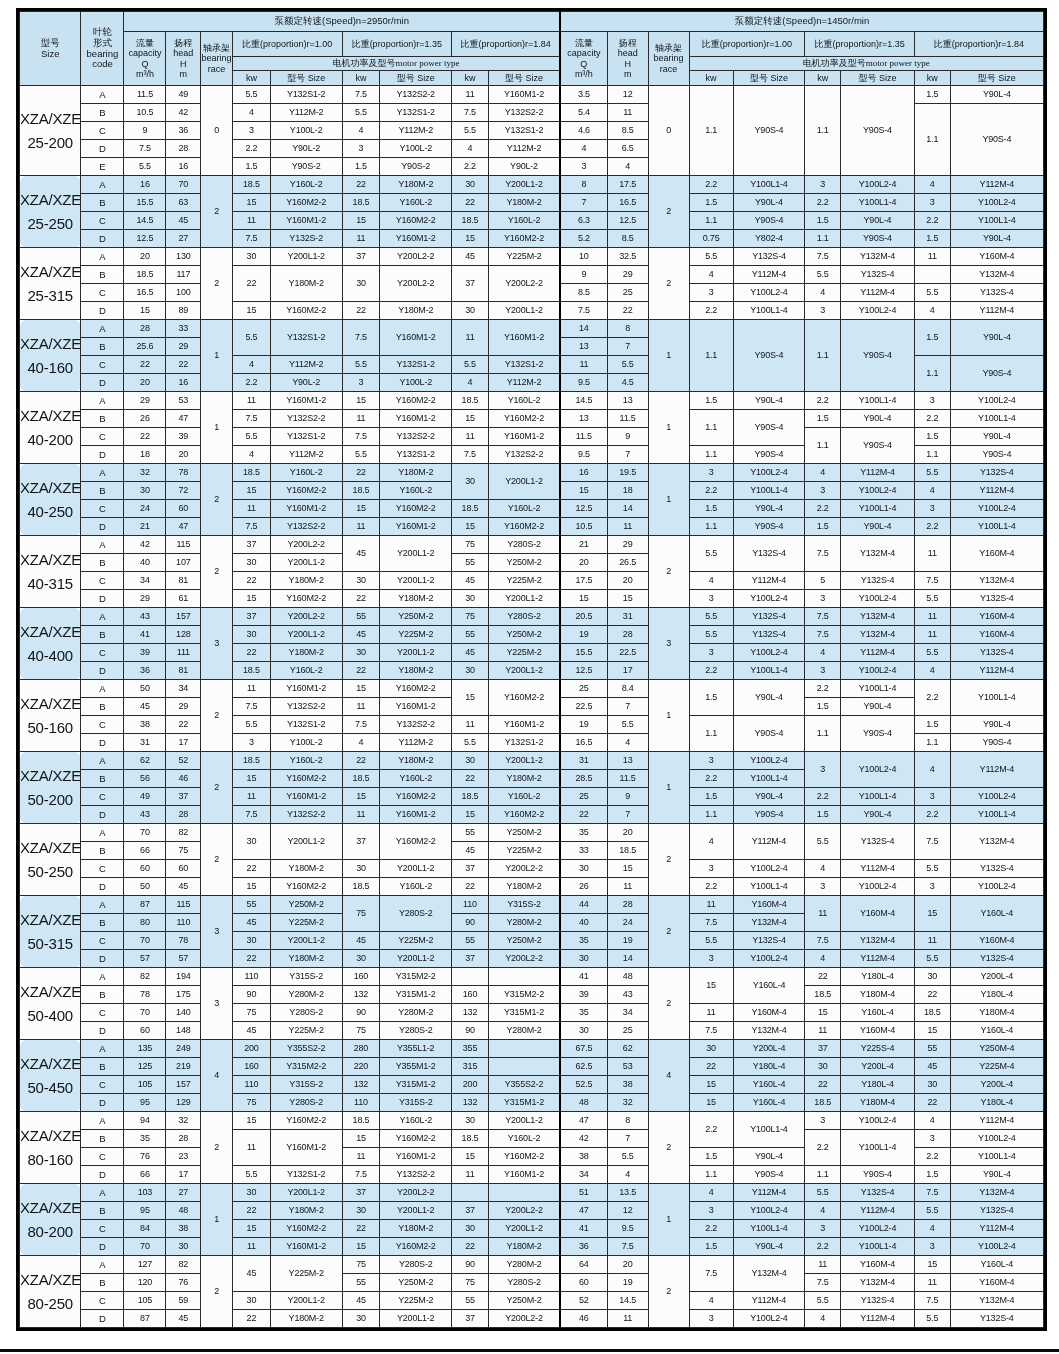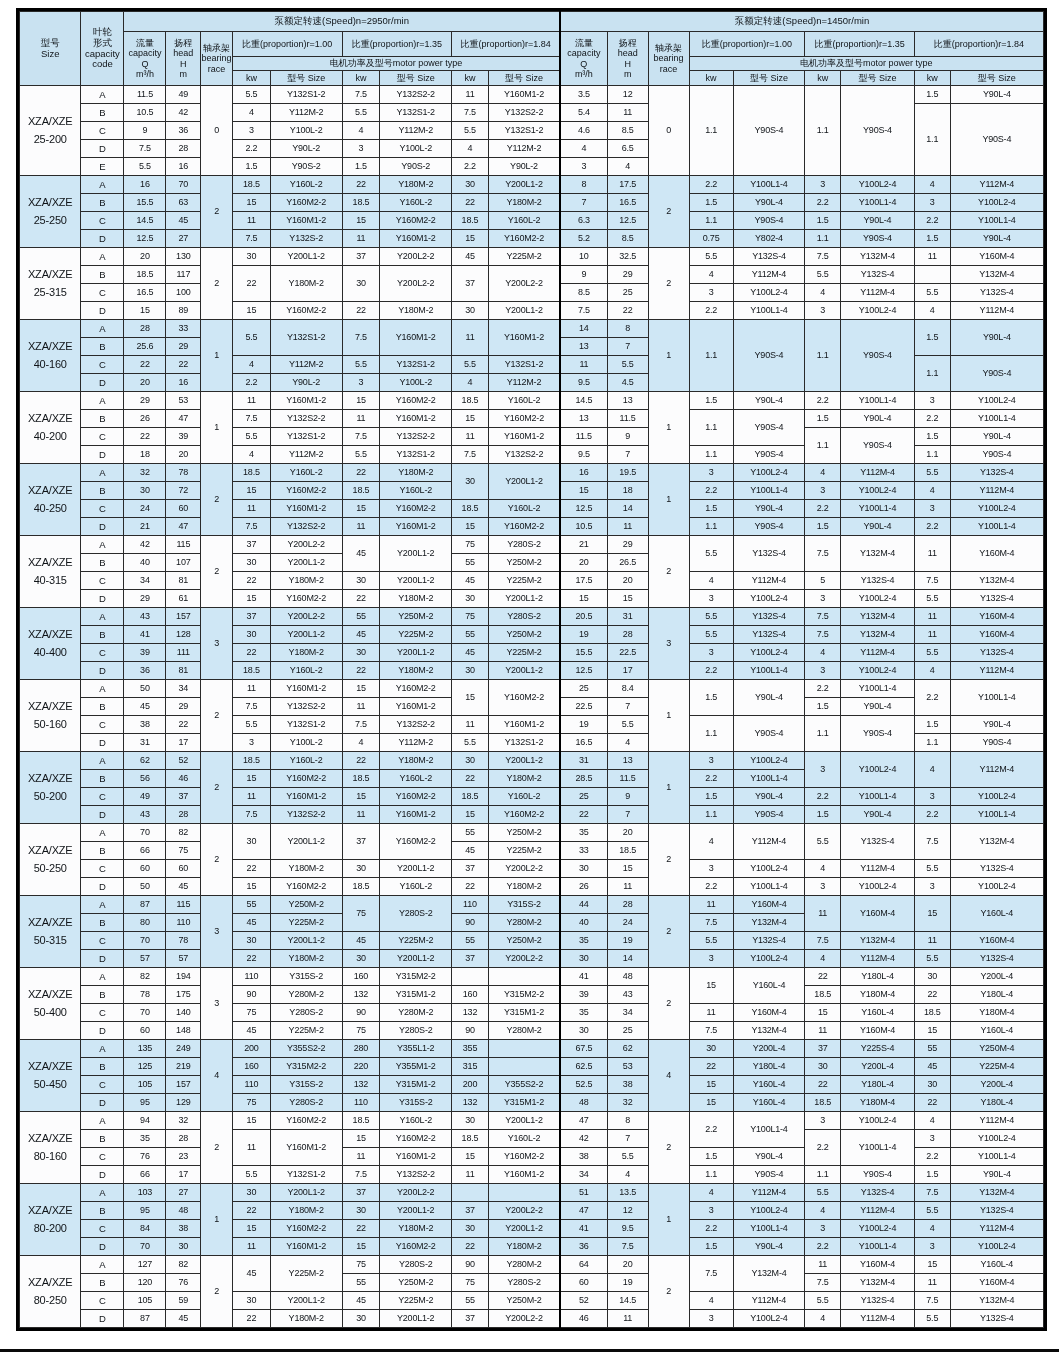--- a/index.html
+++ b/index.html
@@ -6,26 +6,26 @@
   html,body{margin:0;padding:0;width:1059px;height:1354px;background:#fff;overflow:hidden;
     font-family:"Liberation Sans","DejaVu Sans",sans-serif;}
   .sheet{position:relative;width:1059px;height:1354px;}
   .tbl-wrap{position:absolute;left:16px;top:8px;right:12px;border:3px solid #000;}
   table{width:100%;border-collapse:collapse;table-layout:fixed;}
   th,td{border:1px solid #2a2a2a;text-align:center;vertical-align:middle;padding:0;
     overflow:hidden;white-space:pre-line;color:#101418;}
   thead th{background:var(--header-bg,#c9e2f1);font-weight:normal;font-size:9px;line-height:1.15;margin-top:12px;}
   .hrow1 th{height:19px;font-size:9.5px;}
   .hrow2 th{height:24px;}
-  .hrow3 th{height:13px;}
+  .hrow3 th{height:13px;font-family:Liberation Serif, serif;}
   .hrow4 th{height:14px;}
   tbody td{height:17px;font-size:9px;line-height:1.05;letter-spacing:-0.2px;}
   tbody tr.band-white td{background:var(--band-white,#fcfcfd);}
   tbody tr.band-blue  td{background:var(--band-blue,#cfe7f5);}
-  td.size-cell{font-size:11px;line-height:1.6;}
+  td.size-cell{font-size:15px;line-height:1.6;border-radius:7px;}
   td.code-cell{font-size:9.5px;}
   .sec{border-left:2px solid #000;}
   .bottom-rule{position:absolute;left:0;right:0;bottom:2px;height:3px;background:#0a0a0a;}
 </style>
 </head>
 <body>
 
 <div class="sheet">
   <div class="tbl-wrap">
     <table>
@@ -50,21 +50,21 @@
           <col style="width:7.2%">
           <col style="width:3.5%">
           <col style="width:9.1%">
       </colgroup>
       <thead>
         <tr class="hrow1">
           <th rowspan="4">型号
 Size</th>
           <th rowspan="4">叶轮
 形式
-capacity
+bearing
 code</th>
           <th colspan="9">泵额定转速(Speed)n=2950r/min</th>
           <th colspan="9" class="sec">泵额定转速(Speed)n=1450r/min</th>
         </tr>
         <tr class="hrow2">
           <th rowspan="3">流量
 capacity
 Q
 m³/h</th>
           <th rowspan="3">扬程

